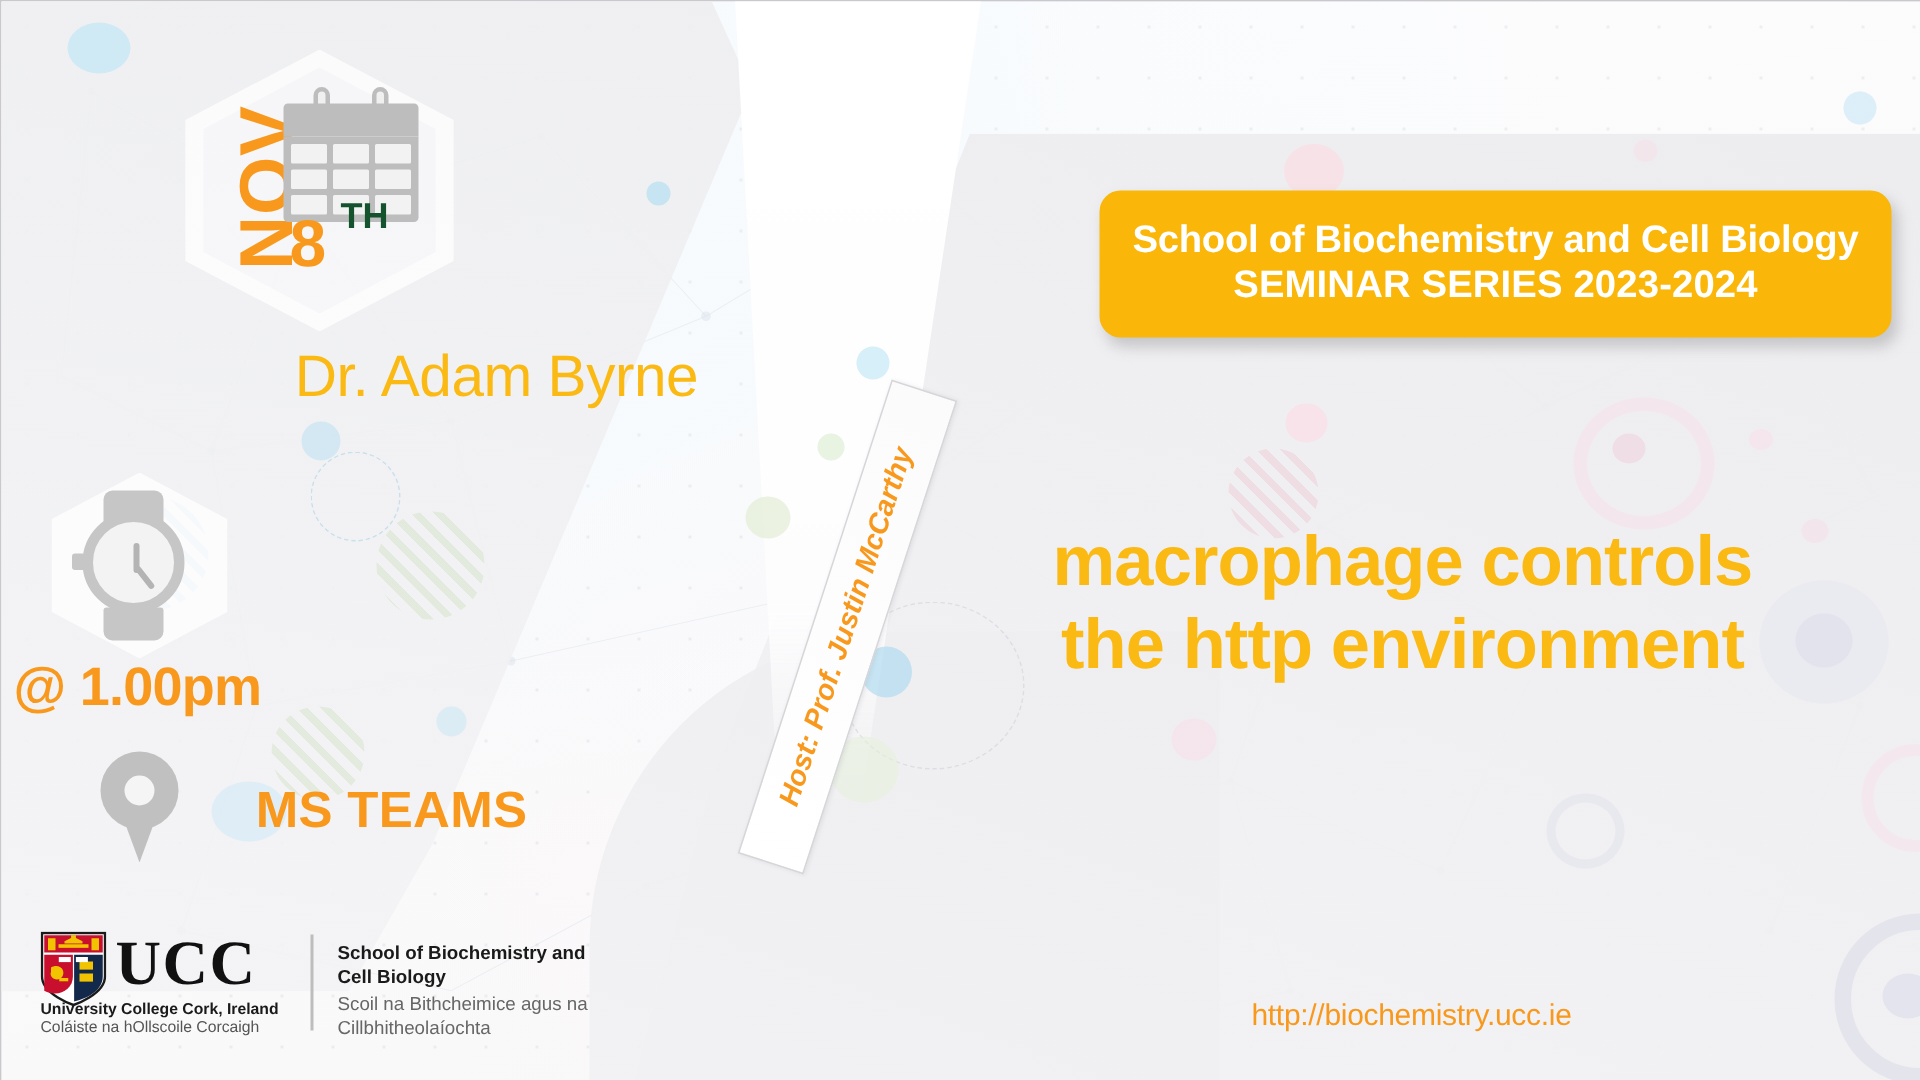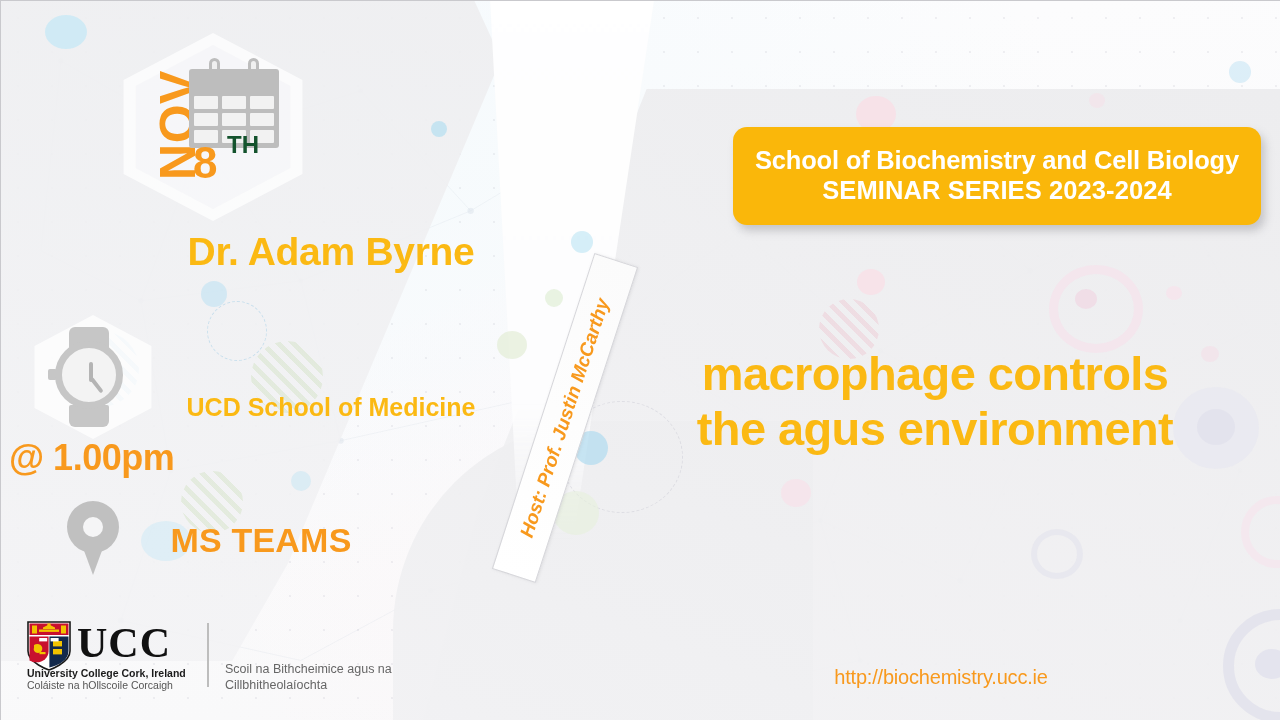--- a/index.html
+++ b/index.html
@@ -152,21 +152,21 @@
   }
   .day-ord {
     position: absolute; left: 96px; top: 85px;
     font-size: 24px; font-weight: bold; color: #14532d;
   }
 
   
   .speaker-name {
     position: absolute; left: 60px; top: 229px; width: 540px;
     text-align: center;
-    font-size: 39px; font-weight: bold; color: #fbb913;
+    font-size: 39px; font-weight: normal; color: #fbb913;
     letter-spacing: -.3px;
   }
   .speaker-role {
     position: absolute; left: 120px; top: 306px; width: 420px;
     text-align: center;
     font-size: 24px; color: #f8991d; line-height: 1.18;
   }
   .speaker-affil {
     position: absolute; left: 80px; top: 392px; width: 500px;
     text-align: center;
@@ -413,21 +413,20 @@
         <div class="cal-cell"></div>
         <div class="cal-cell"></div>
         <div class="cal-cell"></div>
       </div>
     </div>
     <div class="day-num">8</div>
     <div class="day-ord">TH</div>
   </div>
 
   <div class="speaker-name">Dr. Adam Byrne</div>
-  <div class="speaker-affil">UCD School of Medicine</div>
 
   <div class="host-ribbon">
     <span class="host-text">Host: Prof. Justin McCarthy</span>
   </div>
 
   <div class="watch-wrap">
     <div class="watch-strap-top"></div>
     <div class="watch-strap-bot"></div>
     <div class="watch-crown"></div>
     <div class="watch-face">
@@ -441,21 +440,21 @@
     <div class="pin-head"></div>
     <div class="pin-tail"></div>
     <div class="pin-hole"></div>
   </div>
   <div class="venue">
     <div>MS TEAMS</div>
   </div>
 
   <div class="main-title">
     <div>macrophage controls</div>
-    <div>the agus environment</div>
+    <div>the http environment</div>
   </div>
 
   <div class="url">http://biochemistry.ucc.ie</div>
 
   <div class="logo">
     <svg class="crest" viewBox="0 0 44 50">
       <path d="M1 1 H43 V30 C43 42 22 49 22 49 C22 49 1 42 1 30 Z" fill="#ffffff" stroke="#1a1a1a" stroke-width="1.6"></path>
       <path d="M2.5 2.5 H41.5 V14 H2.5 Z" fill="#c8102e"></path>
       <g fill="#f2c300">
         <rect x="5" y="4.5" width="5" height="8"></rect>
@@ -474,19 +473,23 @@
       </g>
       <g fill="#ffffff">
         <rect x="12.2" y="17" width="8" height="3.4"></rect>
         <rect x="23.6" y="17" width="8" height="3.4"></rect>
       </g>
     </svg>
     <div class="ucc-word">UCC</div>
     <div class="ucc-sub1">University College Cork, Ireland</div>
     <div class="ucc-sub2">Coláiste na hOllscoile Corcaigh</div>
     <div class="logo-divider"></div>
+    <div class="dept-en">
+      <div>School of Biochemistry and</div>
+      <div>Cell Biology</div>
+    </div>
     <div class="dept-ga">
       <div>Scoil na Bithcheimice agus na</div>
       <div>Cillbhitheolaíochta</div>
     </div>
   </div>
 
 </div>
 
 </body></html>

